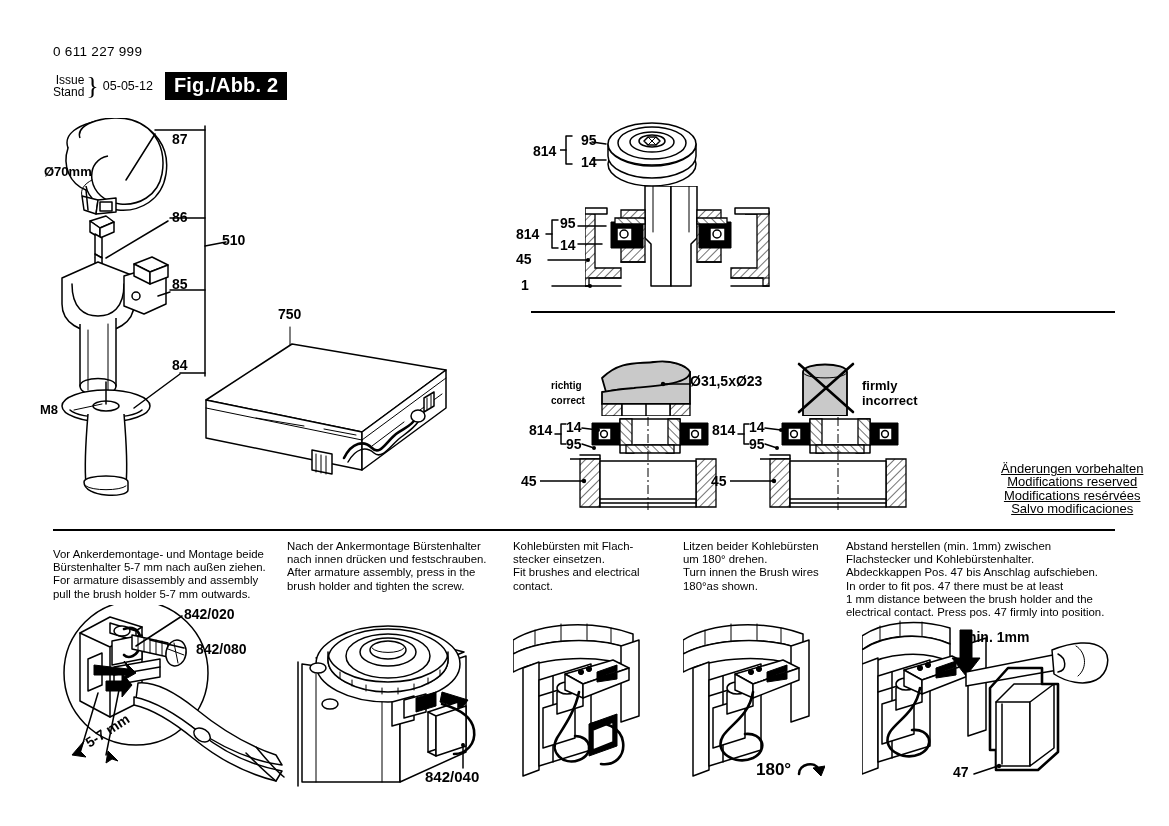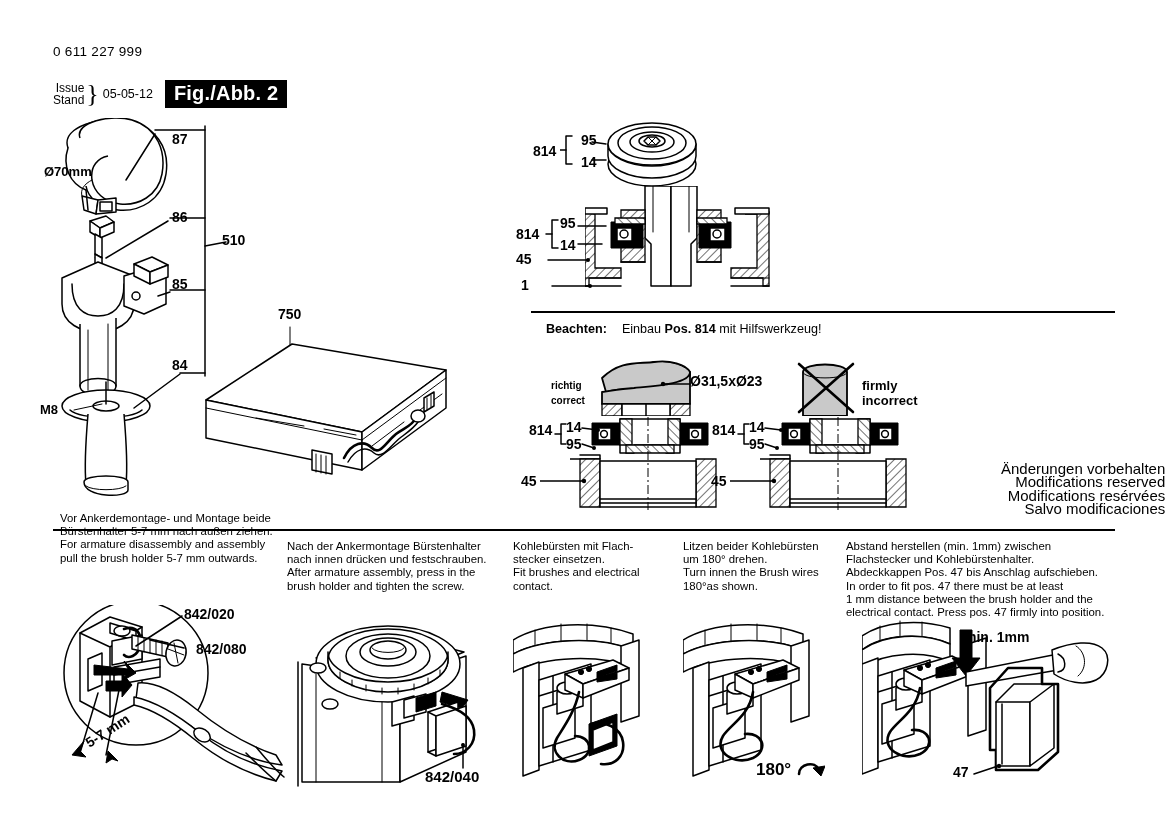--- a/index.html
+++ b/index.html
@@ -2,38 +2,38 @@
 <html><head>
 <meta charset="utf-8">
 <style>
   html,body{margin:0;padding:0;background:#fff;}
   body{width:1169px;height:826px;position:relative;overflow:hidden;
        font-family:"Liberation Sans",sans-serif;color:#000;}
   .abs{position:absolute;}
   
   #header{left:53px;top:44px;}
   #order-no{font-size:13.5px;letter-spacing:.3px;line-height:16px;}
-  #issue-row{display:flex;align-items:center;margin-top:20px;}
+  #issue-row{display:flex;align-items:center;margin-top:12px;}
   #issue-stack{font-size:12px;line-height:12.5px;text-align:right;}
   #brace{font-size:26px;line-height:22px;margin:0 3px 0 2px;font-family:"Liberation Serif",serif;}
   #issue-date{font-size:12.5px;margin-left:1px;}
   #fig-badge{background:#000;color:#fff;font-size:20px;font-weight:bold;
              padding:2px 9px 4px 9px;margin-left:12px;line-height:22px;letter-spacing:.2px;}
   
   .rule{background:#000;height:2px;}
   
   .lbl{font-size:14px;font-weight:bold;line-height:15px;white-space:nowrap;}
   .plain{font-size:12.5px;line-height:14px;white-space:nowrap;}
   
   .notice{font-size:12.6px;line-height:15px;white-space:nowrap;}
   .notice b{font-weight:bold;}
   
   .instr{font-size:11.4px;line-height:13.2px;}
   
-  #footnote{font-size:15px;line-height:13.4px;text-align:right;}
+  #footnote{font-size:13px;line-height:13.4px;text-align:center;text-decoration:underline;}
   
   svg{display:block;}
   .ln{fill:none;stroke:#000;stroke-width:1.5;stroke-linejoin:round;stroke-linecap:round;}
   .ln-t{fill:none;stroke:#000;stroke-width:1;stroke-linejoin:round;stroke-linecap:round;}
   .ln-h{fill:none;stroke:#000;stroke-width:2.6;stroke-linejoin:round;stroke-linecap:round;}
   .fl-w{fill:#fff;stroke:#000;stroke-width:1.5;stroke-linejoin:round;}
   .fl-k{fill:#000;stroke:#000;stroke-width:1;}
   .fl-g{fill:#c9c9c9;stroke:#000;stroke-width:1.8;stroke-linejoin:round;}
   .hatch{fill:url(#hatchA);stroke:#000;stroke-width:1.3;}
   .hatch2{fill:url(#hatchB);stroke:#000;stroke-width:1.3;}
@@ -233,25 +233,20 @@
   <path class="ln" d="M38 32 L62 32"></path>
   <path class="ln" d="M8 48 L48 48"></path>
   <path class="ln" d="M12 74 L50 74"></path>
   <circle cx="48" cy="48" r="2" fill="#000"></circle>
   <circle cx="50" cy="74" r="2" fill="#000"></circle>
 </svg>
 
 <div class="abs rule" style="left:531px;top:311px;width:584px;"></div>
 
 <div class="abs" style="left:546px;top:322px;">
-  <div class="notice">
-    <b>Beachten:</b>
-    <span style="display:inline-block;width:8px;"></span>
-    <span>Einbau </span><b>Pos. 814</b><span> mit Hilfswerkzeug!</span>
-  </div>
 </div>
 
 <div class="abs" style="left:594px;top:358px;">
 <svg width="130" height="58" viewBox="0 0 130 58">
   <path class="fl-g" d="M8 20 C26 2 44 6 60 4 C76 2 92 6 96 14 C98 24 84 28 70 30 C52 33 30 28 12 34 L8 20 Z"></path>
   <path class="fl-g" d="M8 34 L8 46 L96 46 L96 14 C96 26 60 28 40 30 C26 31 16 33 8 34 Z"></path>
   <path class="ln-t" d="M58 4 C72 2 88 6 94 12"></path>
   <path class="hatch" d="M8 46 L28 46 L28 58 L8 58 Z"></path>
   <path class="hatch" d="M76 46 L96 46 L96 58 L76 58 Z"></path>
   <path class="fl-w" d="M28 46 L76 46 L76 58 L28 58 Z"></path>
@@ -356,21 +351,21 @@
 
 <div class="abs" id="footnote" style="left:1001px;top:462px;">
   <div>Änderungen vorbehalten</div>
   <div>Modifications reserved</div>
   <div>Modifications resérvées</div>
   <div>Salvo modificaciones</div>
 </div>
 
 <div class="abs rule" style="left:53px;top:529px;width:1062px;"></div>
 
-<div class="abs instr" style="left:53px;top:512px;width:228px;margin-left:7px;">
+<div class="abs instr" style="left:53px;top:548px;width:228px;">
   <div>Vor Ankerdemontage- und Montage beide</div>
   <div>Bürstenhalter 5-7 mm nach außen ziehen.</div>
   <div>For armature disassembly and assembly</div>
   <div>pull the brush holder 5-7 mm outwards.</div>
 </div>
 <div class="abs instr" style="left:287px;top:540px;width:212px;">
   <div>Nach der Ankermontage Bürstenhalter</div>
   <div>nach innen drücken und festschrauben.</div>
   <div>After armature assembly, press in the</div>
   <div>brush holder and tighten the screw.</div>

